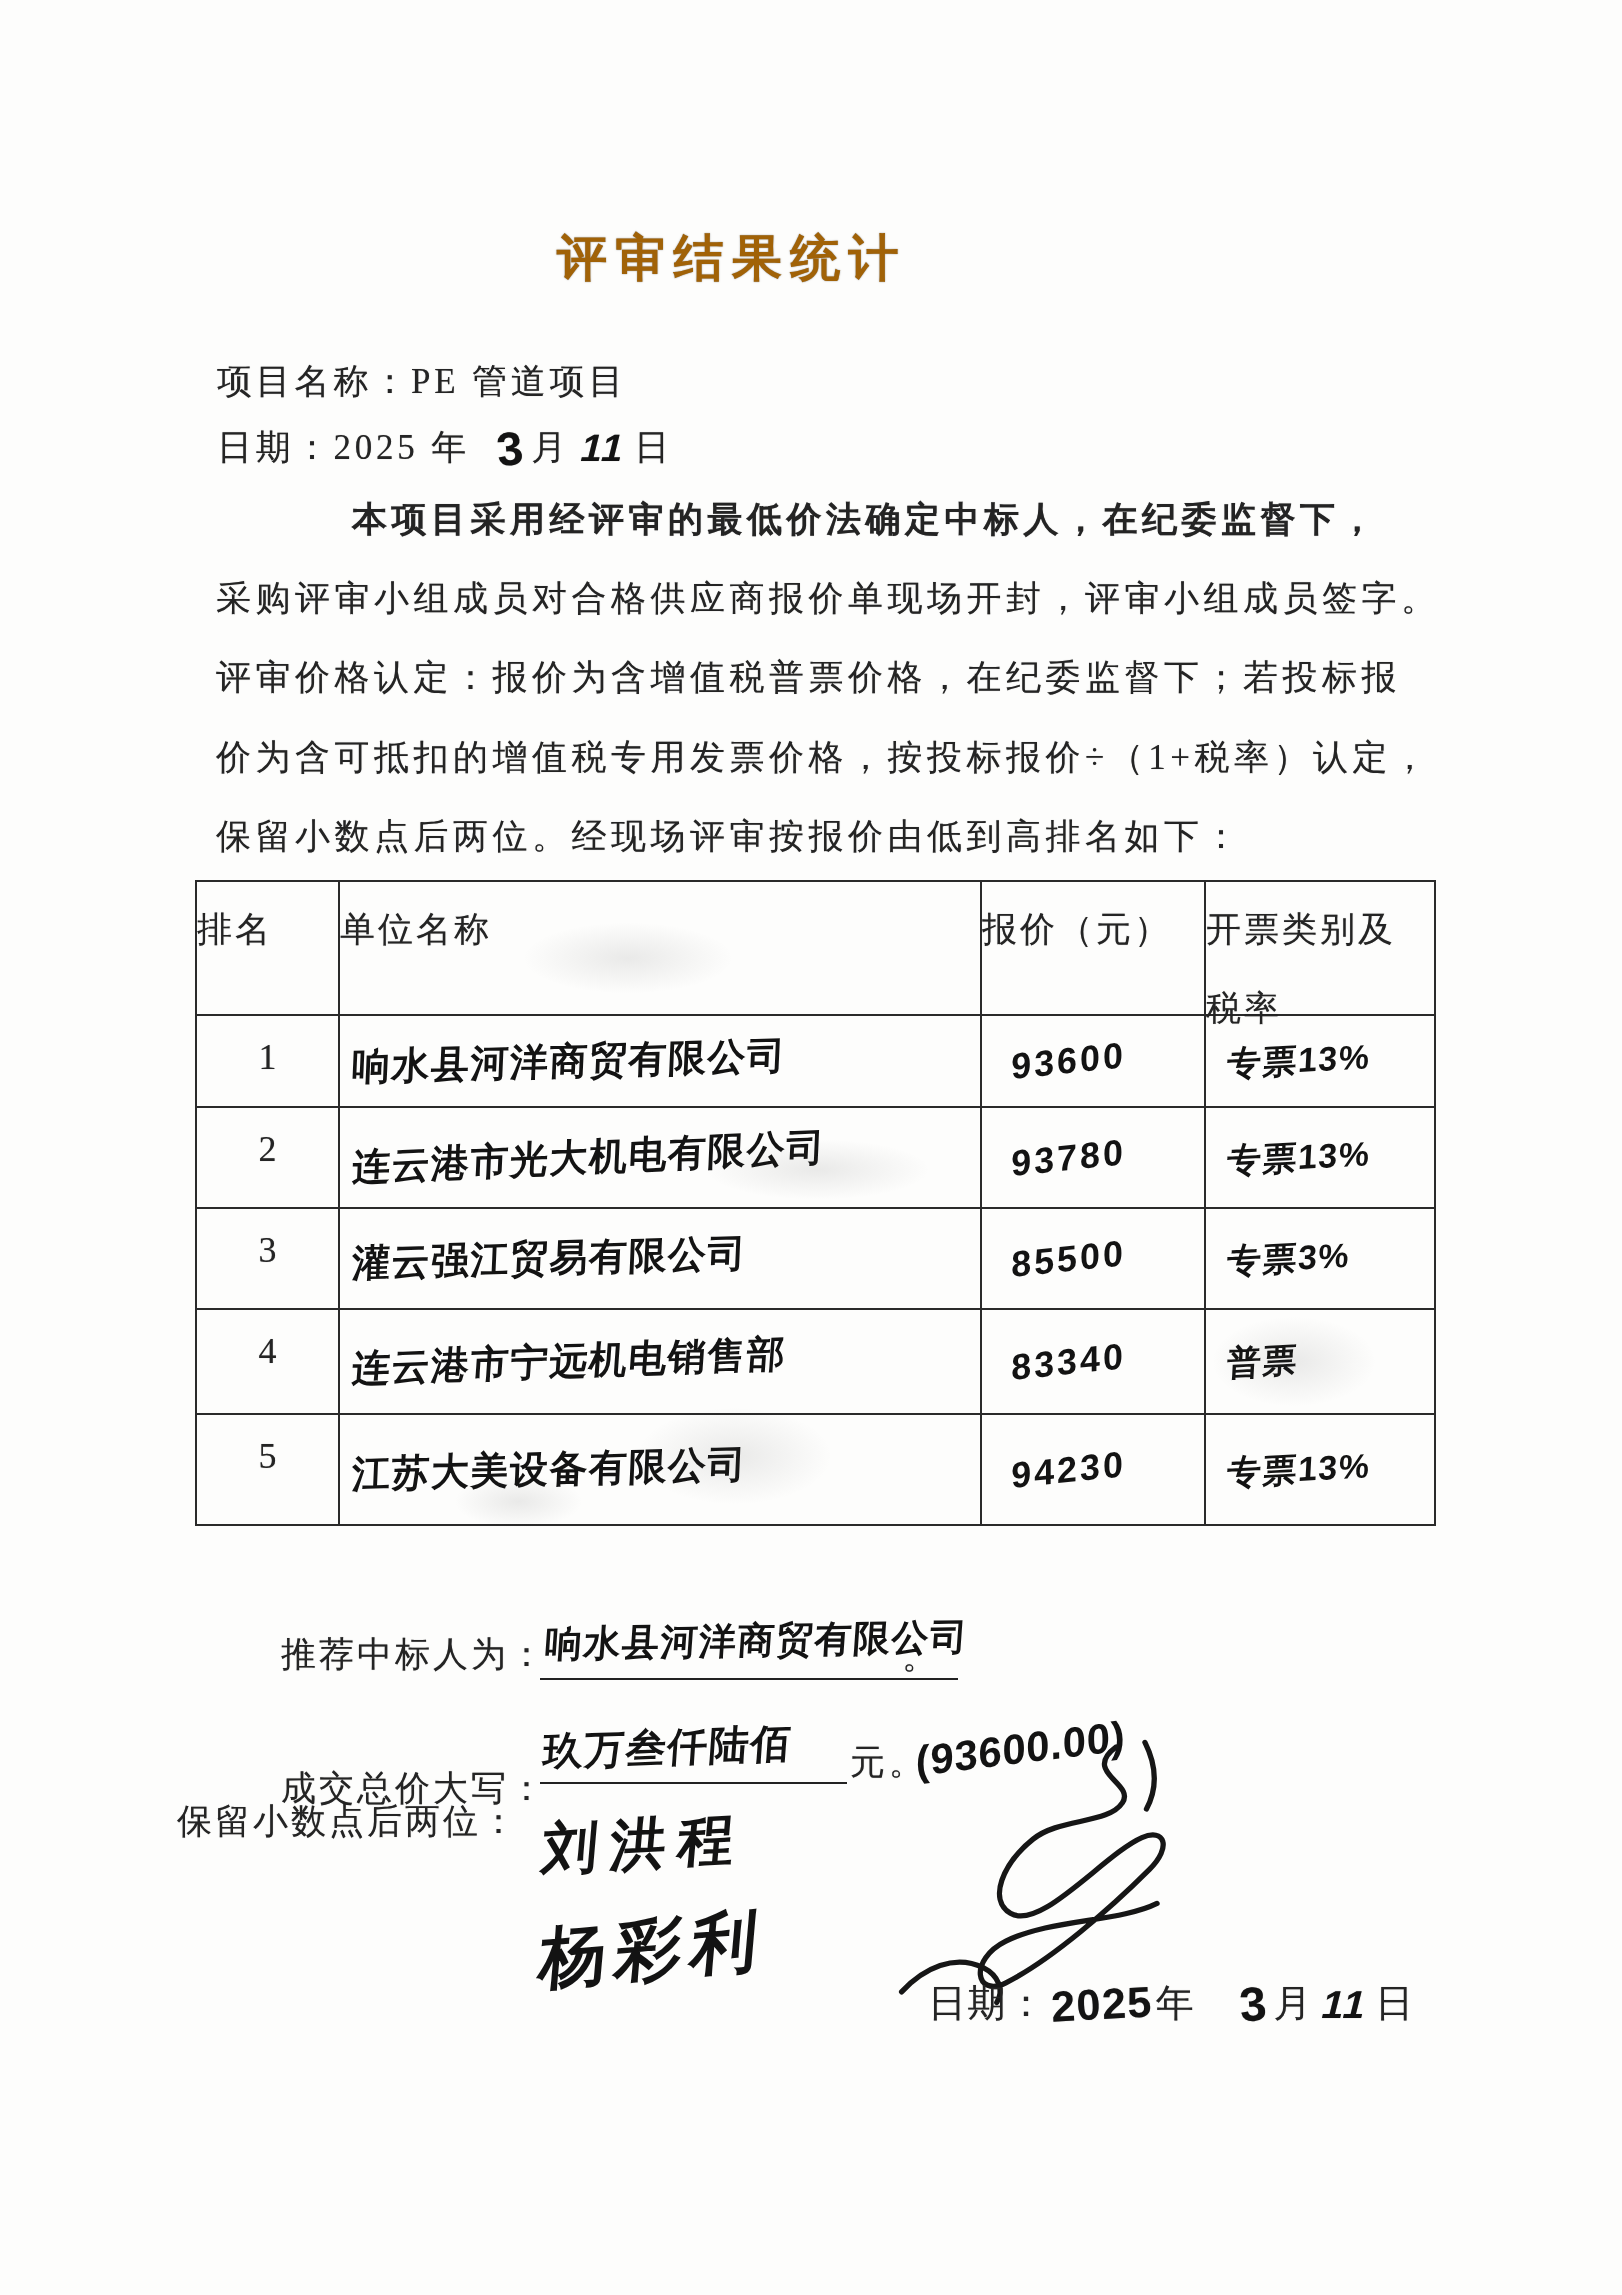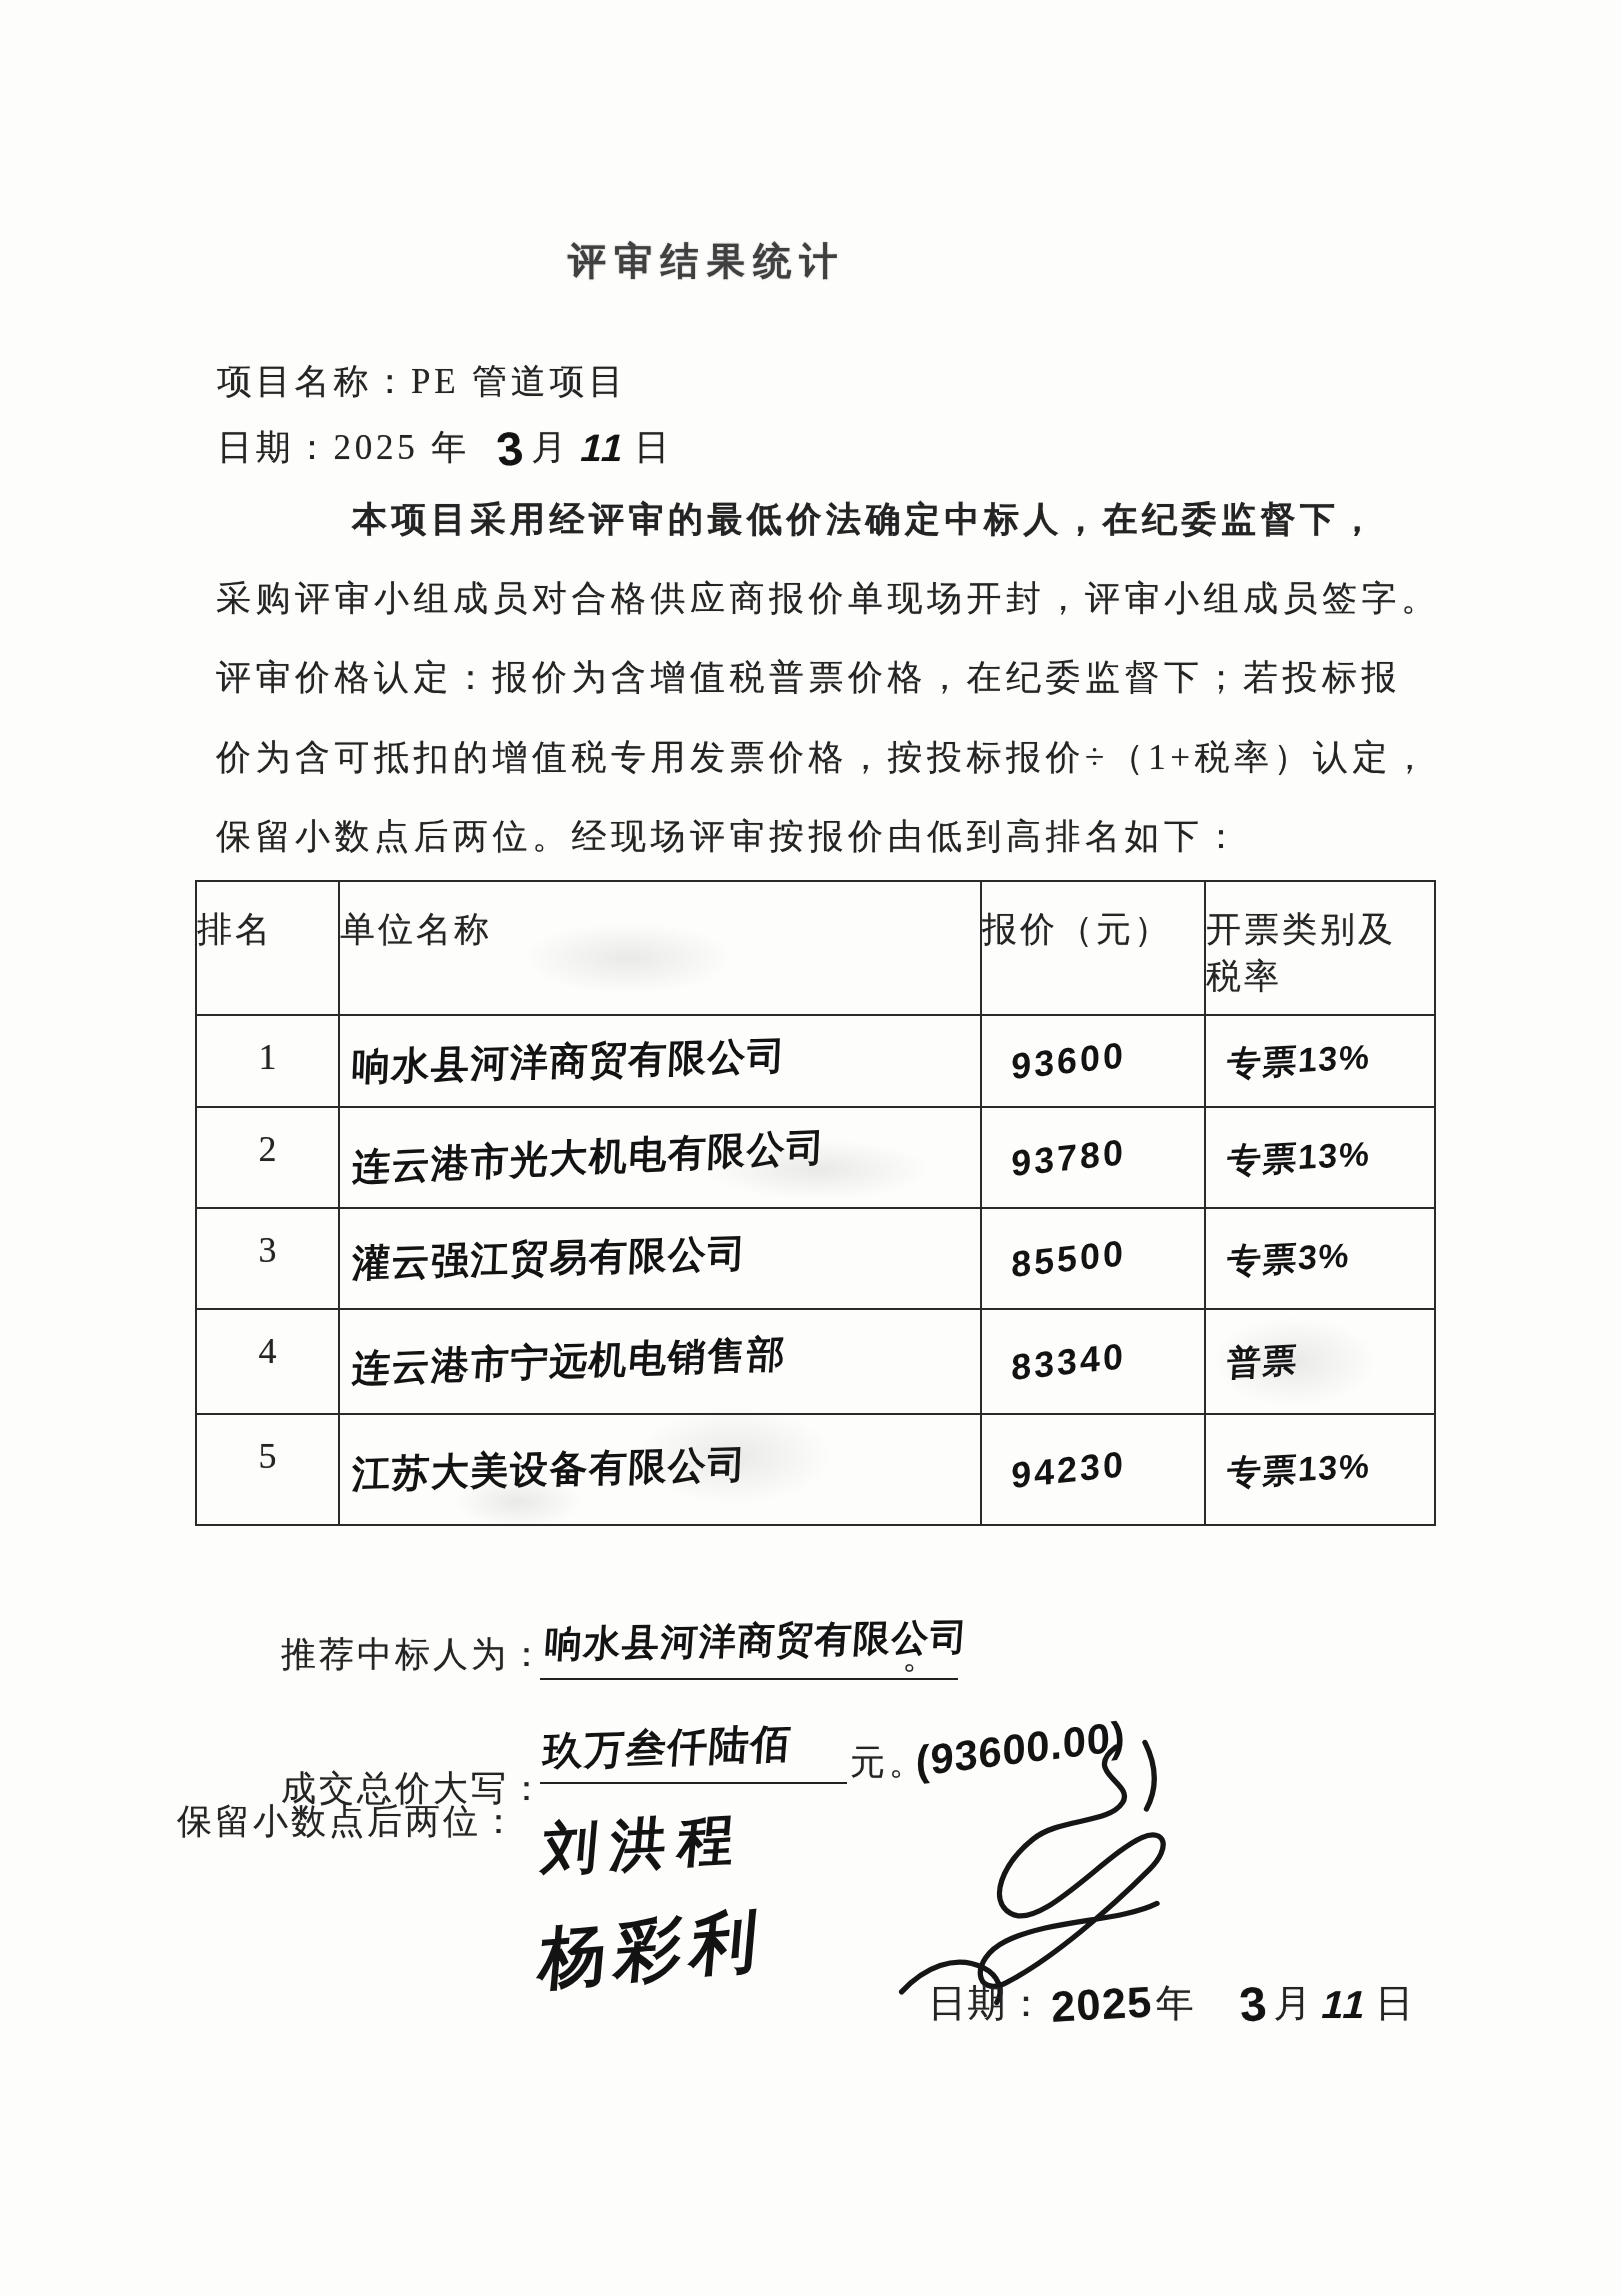--- a/index.html
+++ b/index.html
@@ -3,23 +3,23 @@
 <meta charset="utf-8">
 <style>
   html,body { margin:0; padding:0; background:#e8e8e6; }
   .page {
     position:relative; width:1623px; height:2295px; margin:0 auto;
     background:#fdfdfc; overflow:hidden;
     font-family:"Liberation Serif","DejaVu Serif",serif; color:#242424;
   }
   .printed { text-shadow:0 0 0.8px rgba(20,20,20,.45); }
   .title {
-    position:absolute; left:556px; top:224px; margin:12px;
-    font-size:38px; font-weight:bold; letter-spacing:8.3px;
-    color:#404040; text-shadow:0 0 1.5px rgba(0,0,0,.5);
+    position:absolute; left:556px; top:224px; margin:1px;
+    font-size:50px; font-weight:bold; letter-spacing:8.3px;
+    color:#a16207; text-shadow:0 0 1.5px rgba(0,0,0,.5);
   }
   .line { position:absolute; font-size:35px; letter-spacing:3.8px; white-space:nowrap; }
   .para-line { position:absolute; left:216px; font-size:35px; letter-spacing:4.5px; white-space:nowrap; }
   .hw {
     font-family:"Liberation Sans","DejaVu Sans",sans-serif;
     font-weight:600; color:#131313; letter-spacing:1.5px;
   }
   .hw-month { display:inline-block; font-size:47px; transform:rotate(-6deg) translateY(6px); margin:0 7.6px 0 26px; }
   .hw-day   { display:inline-block; font-size:38px; transform:skewX(-14deg) translateY(1.5px); margin:0 9px 0 12px; }
 
@@ -28,21 +28,21 @@
     position:absolute; left:195px; top:880px;
     display:grid;
     grid-template-columns:143px 642px 224px 228px;
     grid-template-rows:134px 92px 101px 101px 105px 109px;
     border:2.3px solid #2a2a2a;
   }
   .cell { border-right:2.3px solid #2a2a2a; border-bottom:2.3px solid #2a2a2a; box-sizing:border-box; overflow:visible; }
   .cell.last-col { border-right:none; }
   .cell.last-row { border-bottom:none; }
   .th { font-size:35px; letter-spacing:3px; text-align:left; padding-top:24px; }
-  .th .l2 { }
+  .th .l2 { margin-top:32px; }
   .rank-cell { text-align:center; padding-top:19.7px; font-size:36px; }
   .company-cell { display:flex; align-items:center; padding-left:12px; }
   .company-cell .hw { display:inline-block; font-size:38px; transform:rotate(-1.5deg) skewX(-4deg); white-space:nowrap; }
   .price-cell { display:flex; align-items:center; padding-left:29px; }
   .price-cell .hw { display:inline-block; font-size:36px; transform:rotate(-6deg) skewX(-6deg); letter-spacing:3px; }
   .tax-cell { display:flex; align-items:center; padding-left:21px; }
   .tax-cell .hw { display:inline-block; font-size:34px; transform:rotate(-3deg) skewX(-6deg); white-space:nowrap; }
 
   .u-line { position:absolute; border-bottom:2.3px solid #222; }
   .rec-line { left:540px; top:1610px; width:418px; height:68px; }

